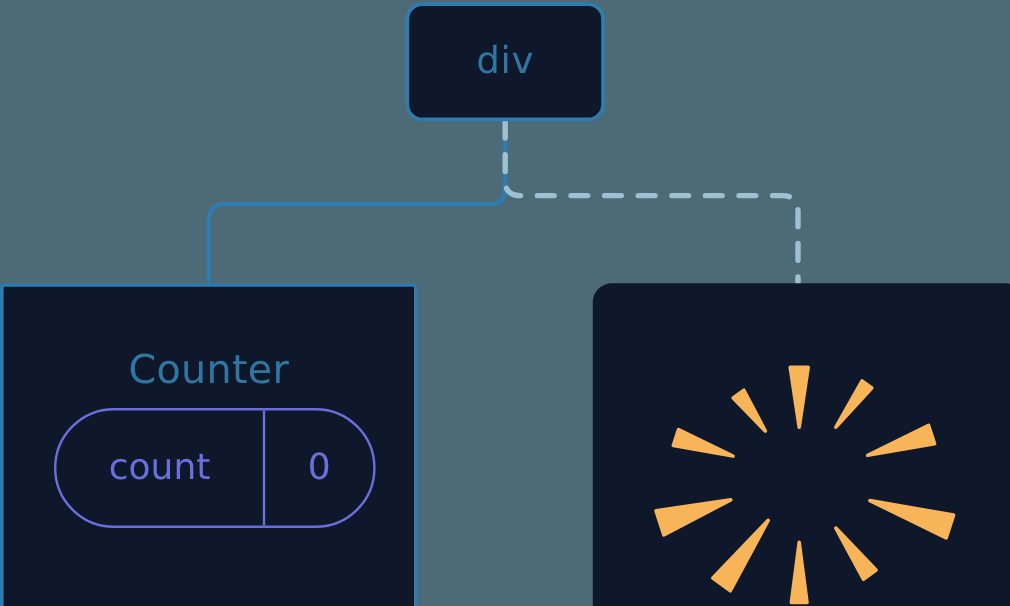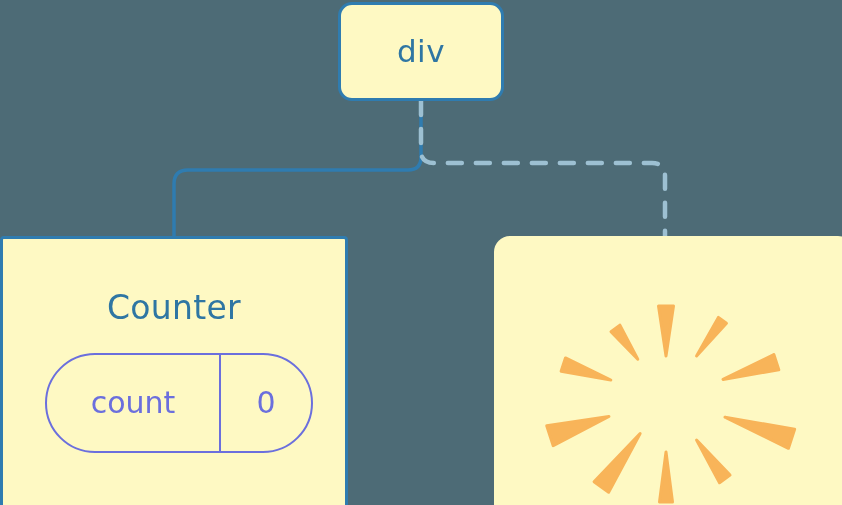--- a/index.html
+++ b/index.html
@@ -22,21 +22,21 @@
   #connectors {
     position: absolute;
     left: 0;
     top: 0;
     width: 842px;
     height: 505px;
     pointer-events: none;
   }
   .node {
     position: absolute;
-    background: #fef9c3;
+    background: #0f172a;
     box-sizing: border-box;
   }
   .node-div {
     left: 338px;
     top: 2px;
     width: 166px;
     height: 99px;
     border: 3px solid #2f7cb0;
     border-radius: 14px;
     display: flex;
@@ -67,21 +67,21 @@
     top: 52px;
     text-align: center;
     font-size: 33px;
     color: #2f76a3;
     letter-spacing: 0.3px;
     line-height: 1;
   }
   .prop-pill {
     position: absolute;
     left: 42px;
-    top: 114px;
+    top: 101px;
     width: 268px;
     height: 100px;
     border: 2px solid #6b6fdd;
     border-radius: 50px;
     box-sizing: border-box;
     display: flex;
     align-items: stretch;
     overflow: hidden;
   }
   .prop-name {

